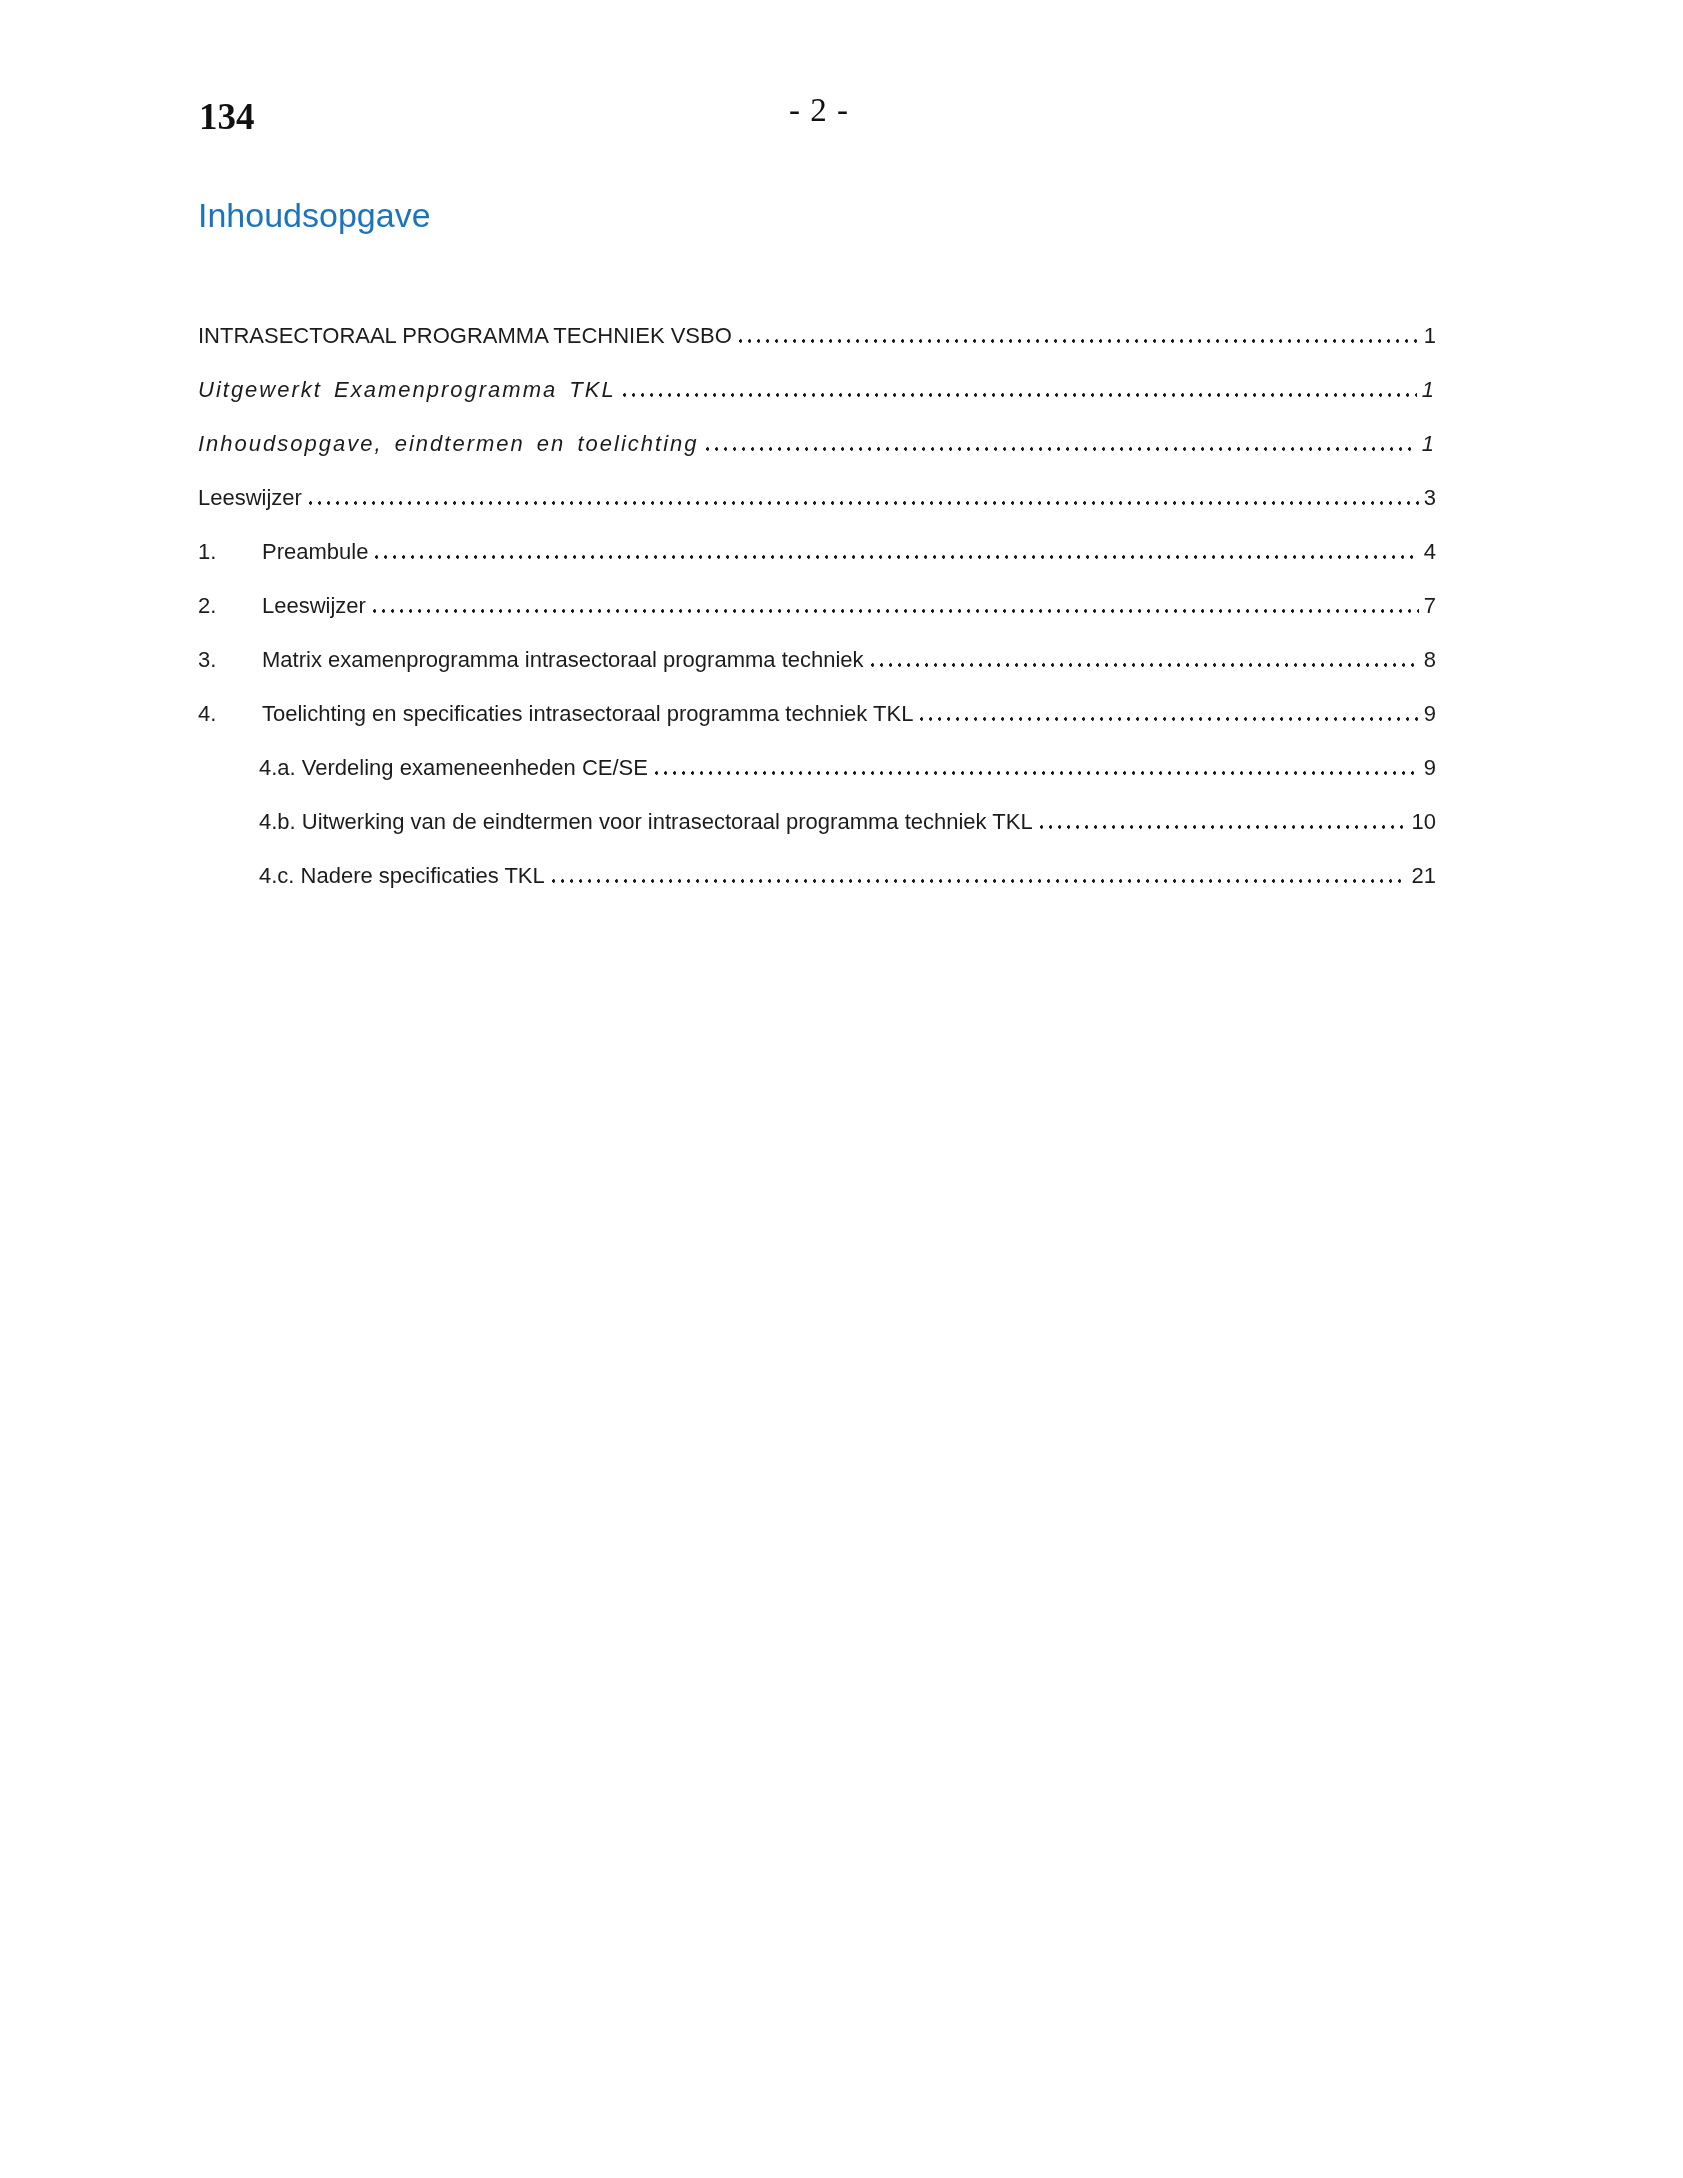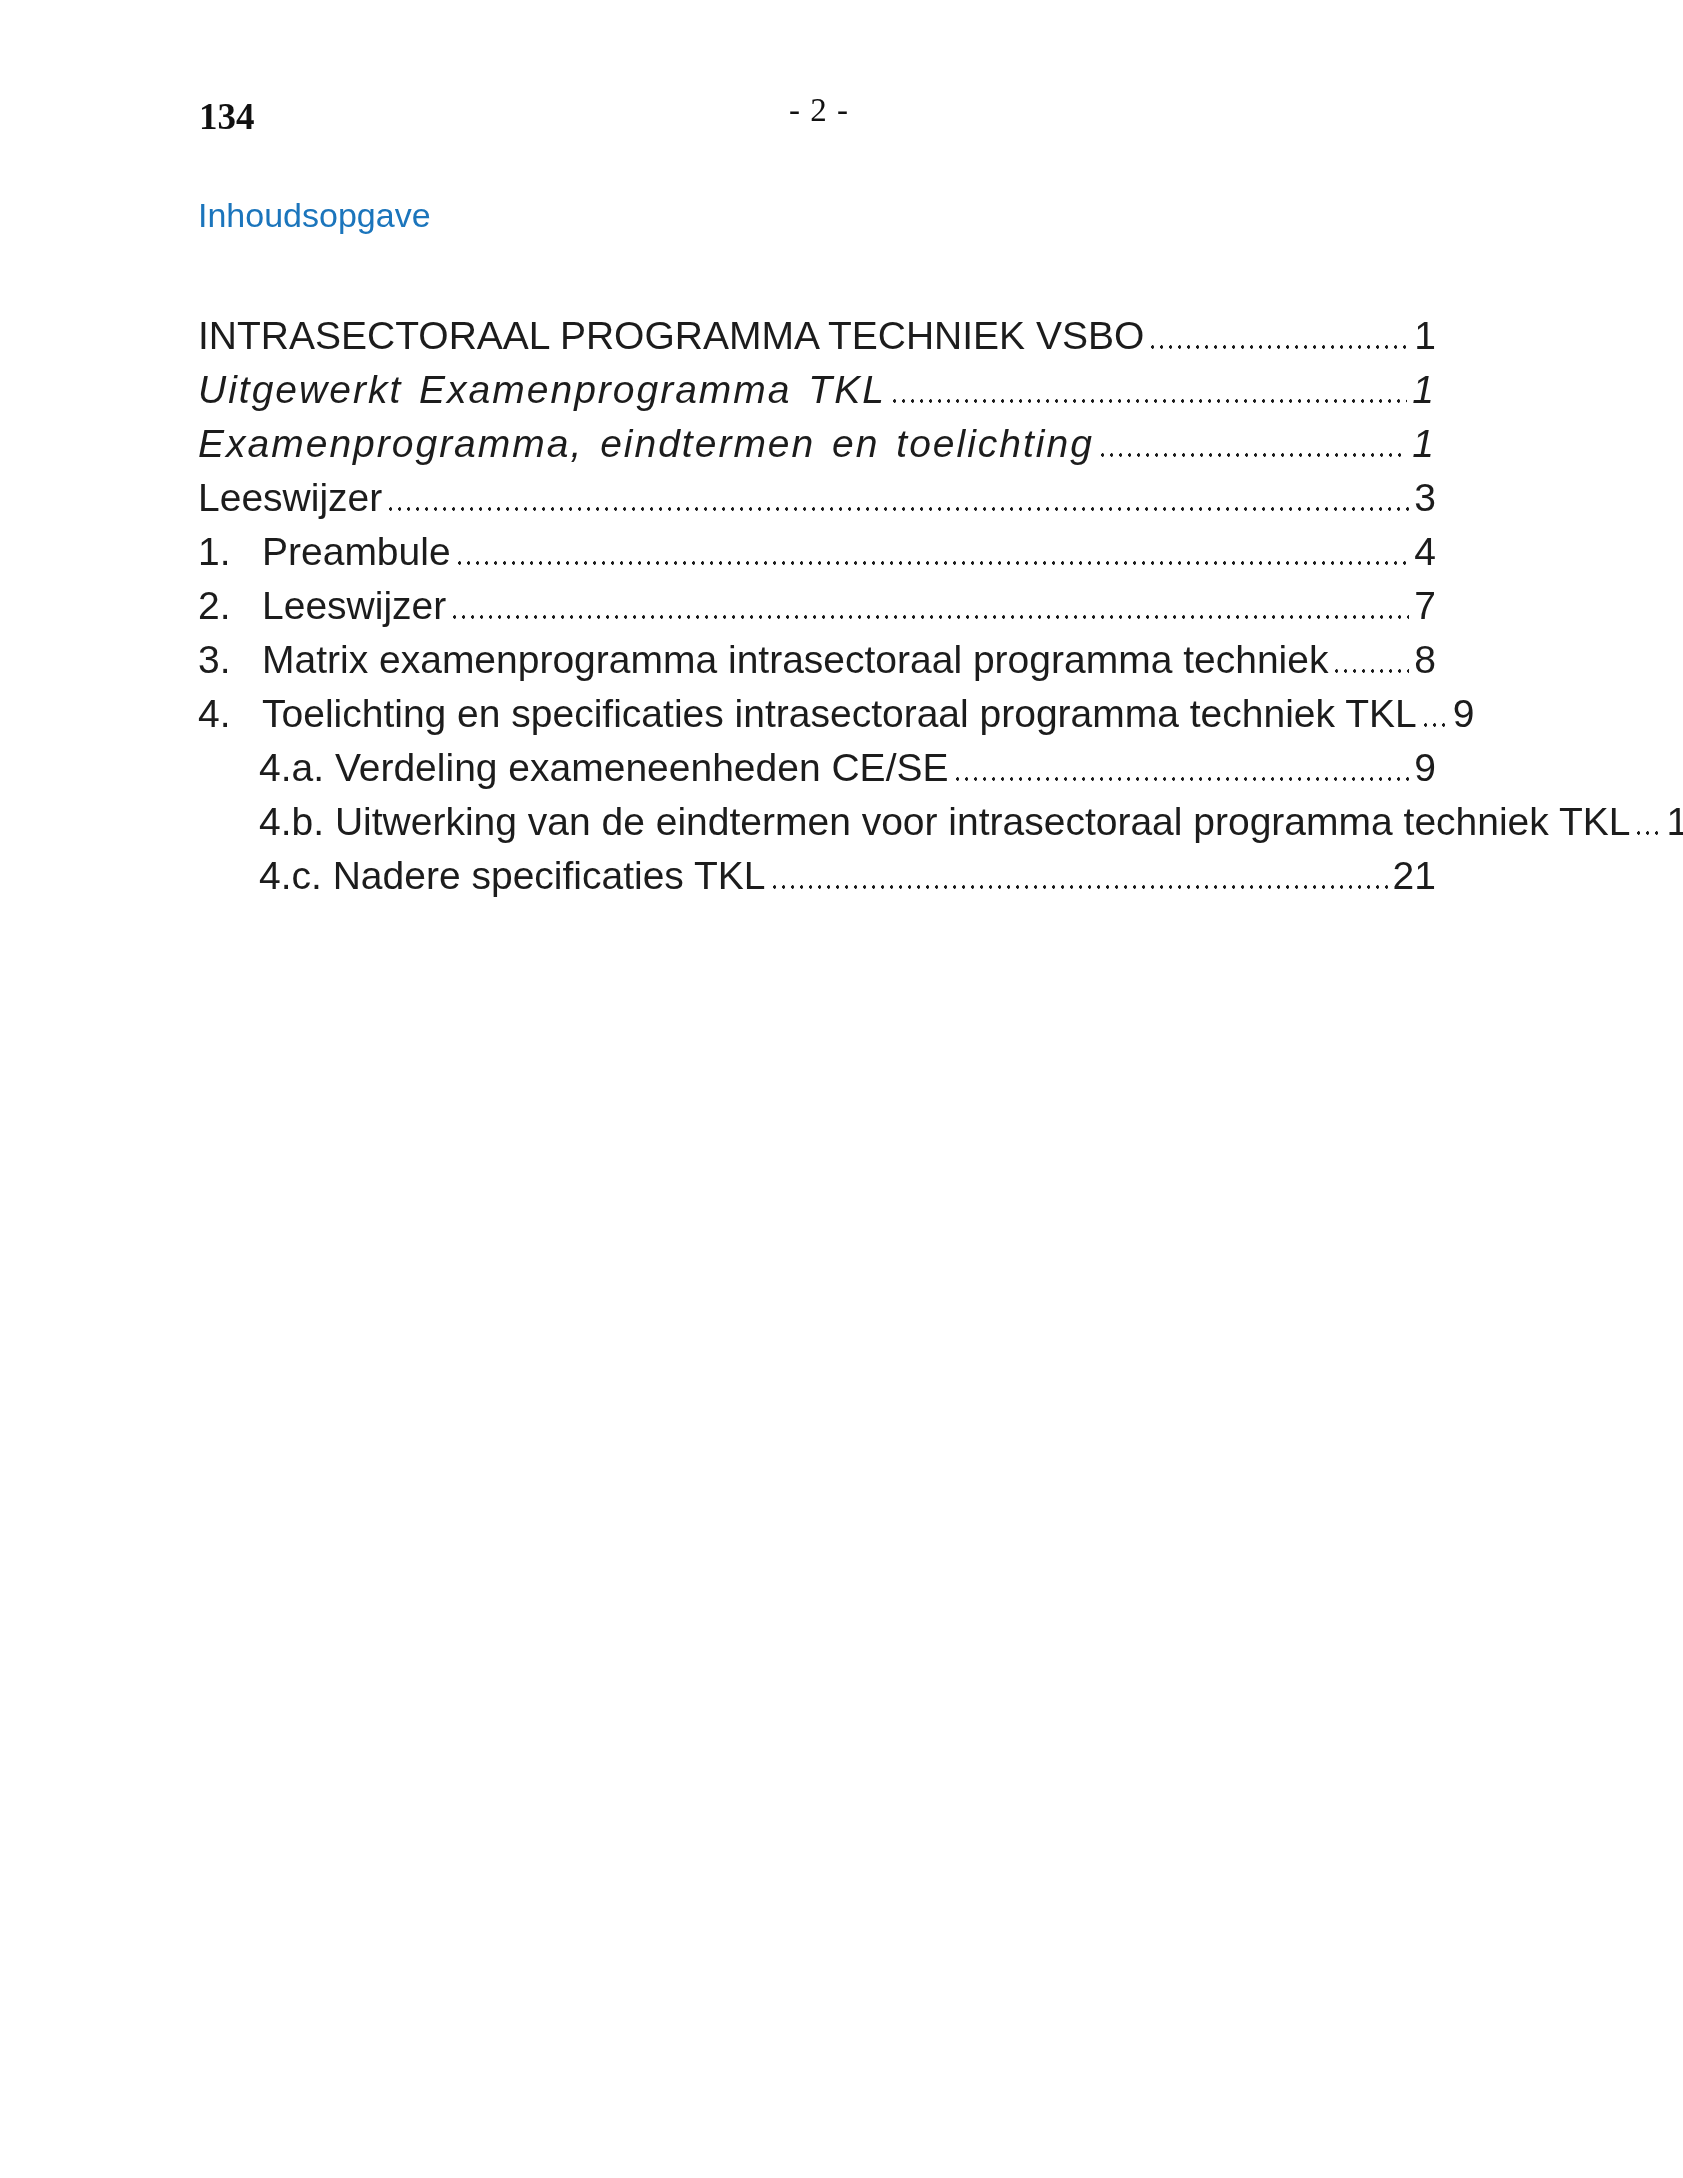--- a/index.html
+++ b/index.html
@@ -47,21 +47,21 @@
   .toc {
     position: absolute;
     left: 198px;
     top: 309px;
     width: 1238px;
   }
   .toc-row {
     display: flex;
     align-items: baseline;
     height: 54px;
-    font-size: 39px;
+    font-size: 22px;
     line-height: 54px;
     white-space: nowrap;
   }
   .toc-row .num {
     flex: 0 0 64px;
     width: 64px;
   }
   .toc-row.sub {
     padding-left: 61px;
   }
@@ -107,21 +107,21 @@
       <span class="pg">1</span>
     </div>
 
     <div class="toc-row ital">
       <span class="toc-label">Uitgewerkt Examenprogramma TKL</span>
       <span class="leader"></span>
       <span class="pg">1</span>
     </div>
 
     <div class="toc-row ital">
-      <span class="toc-label">Examenprogramma, eindtermen en toelichting</span>
+      <span class="toc-label">Inhoudsopgave, eindtermen en toelichting</span>
       <span class="leader"></span>
       <span class="pg">1</span>
     </div>
 
     <div class="toc-row">
       <span class="toc-label">Leeswijzer</span>
       <span class="leader"></span>
       <span class="pg">3</span>
     </div>
 

